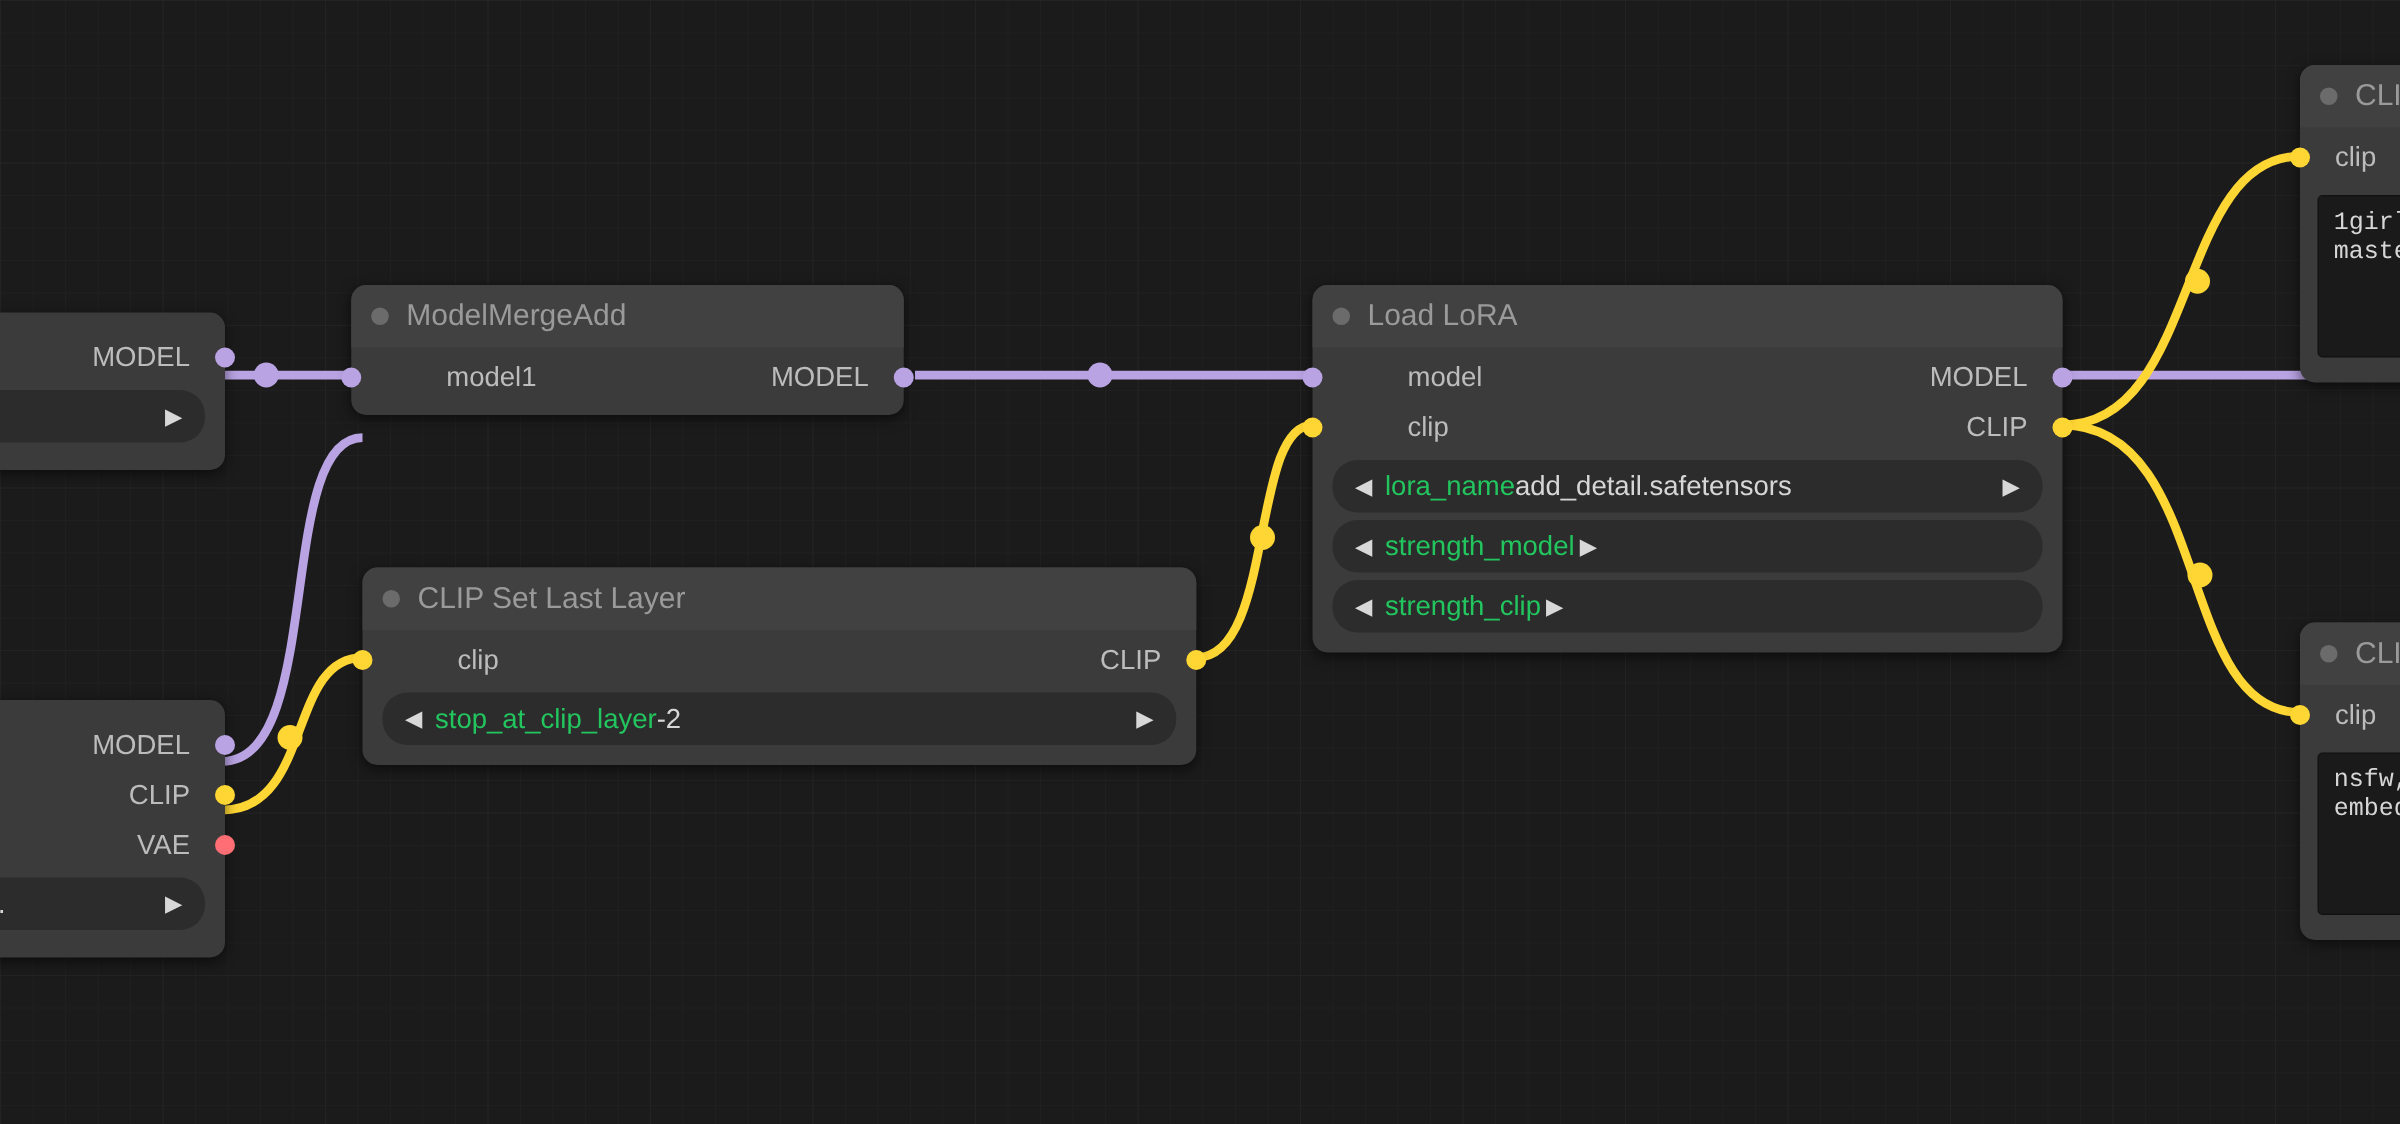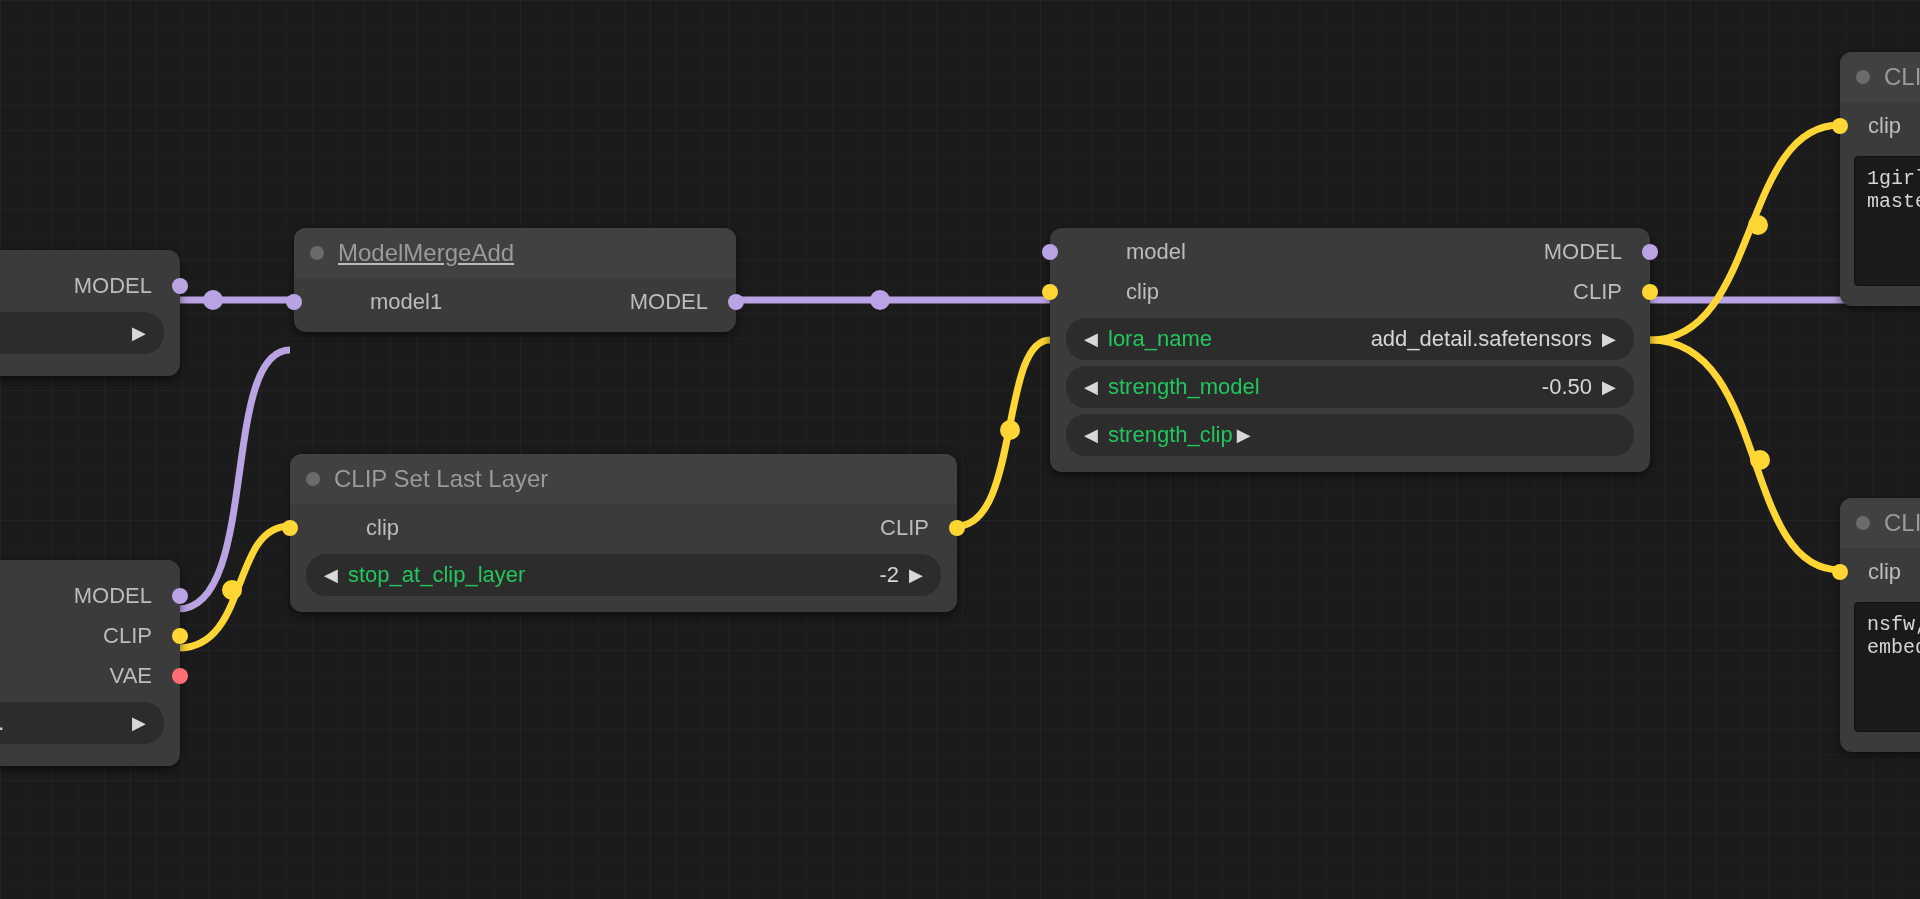--- a/index.html
+++ b/index.html
@@ -111,21 +111,21 @@
     text-align: center;
     cursor: pointer;
   }
   .widget .wname {
     flex: 0 0 auto;
     padding-left: 6px;
     color: #22c55e;
   }
   .widget .wval {
     flex: 1;
-    text-align: right;
+    text-align: left;
     padding-right: 6px;
     color: #d6d6d6;
   }
   .textarea {
     margin: 10px 14px;
     background: #1a1a1a;
     border: 1px solid #111;
     border-radius: 4px;
     color: #d6d6d6;
     font-family: "Courier New", monospace;
@@ -194,21 +194,21 @@
       <span class="port-label">VAE</span>
       <span class="socket vae"></span>
     </div>
     <div class="widget" style="margin-left:8px;">
       <span class="wval" style="text-align:left;">D.saf…</span>
       <span class="arrow">▶</span>
     </div>
   </div>
 </div>
 
-<div class="node" style="left:294px; top:228px; width:442px;text-decoration:underline;">
+<div class="node" style="left:281px; top:228px; width:442px;">
   <div class="title">
     <span class="bullet"></span>
     <span>ModelMergeAdd</span>
   </div>
   <div class="body">
     <div class="slot-line">
       <span class="socket-l socket model" style="background:#b9a3e3"></span>
       <span class="in">model1</span>
       <span class="out">MODEL</span>
       <span class="socket-r socket model" style="background:#b9a3e3"></span>
@@ -231,20 +231,24 @@
     <div class="widget">
       <span class="arrow">◀</span>
       <span class="wname">stop_at_clip_layer</span>
       <span class="wval">-2</span>
       <span class="arrow">▶</span>
     </div>
   </div>
 </div>
 
 <div class="node" style="left:1050px; top:228px; width:600px;">
+  <div class="title">
+    <span class="bullet"></span>
+    <span>Load LoRA</span>
+  </div>
   <div class="body">
     <div class="slot-line">
       <span class="socket-l socket model" style="background:#b9a3e3"></span>
       <span class="in">model</span>
       <span class="out">MODEL</span>
       <span class="socket-r socket model" style="background:#b9a3e3"></span>
     </div>
     <div class="slot-line">
       <span class="socket-l socket clip" style="background:#ffd633"></span>
       <span class="in">clip</span>
@@ -253,21 +257,20 @@
     </div>
     <div class="widget">
       <span class="arrow">◀</span>
       <span class="wname">lora_name</span>
       <span class="wval">add_detail.safetensors</span>
       <span class="arrow">▶</span>
     </div>
     <div class="widget">
       <span class="arrow">◀</span>
       <span class="wname">strength_model</span>
-      <span class="wval">-0.50</span>
       <span class="arrow">▶</span>
     </div>
     <div class="widget">
       <span class="arrow">◀</span>
       <span class="wname">strength_clip</span>
       <span class="arrow">▶</span>
     </div>
   </div>
 </div>
 

